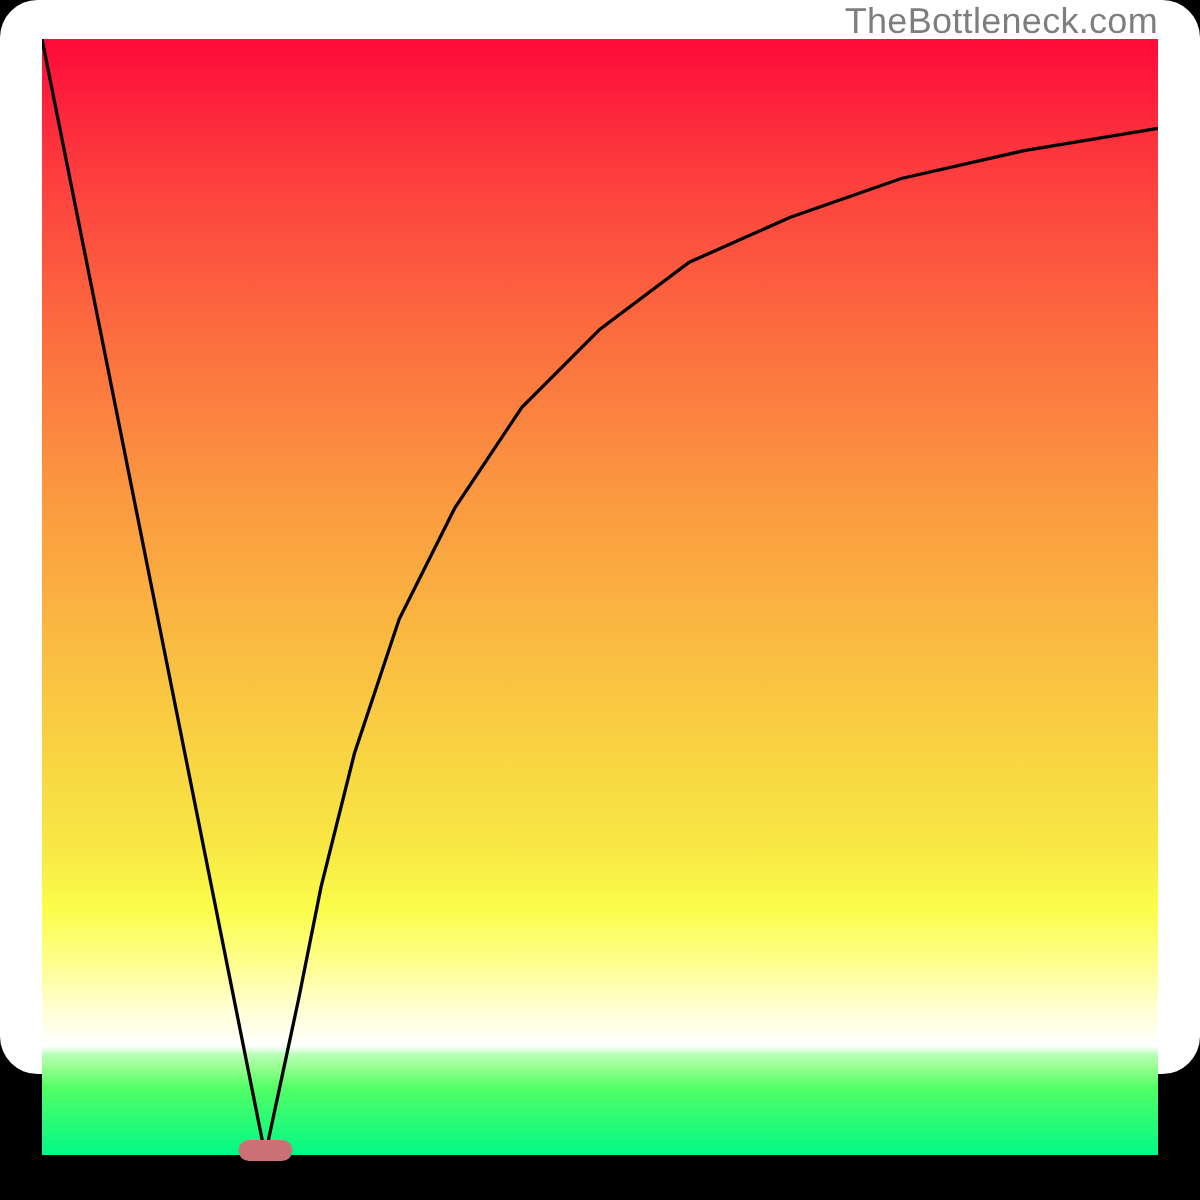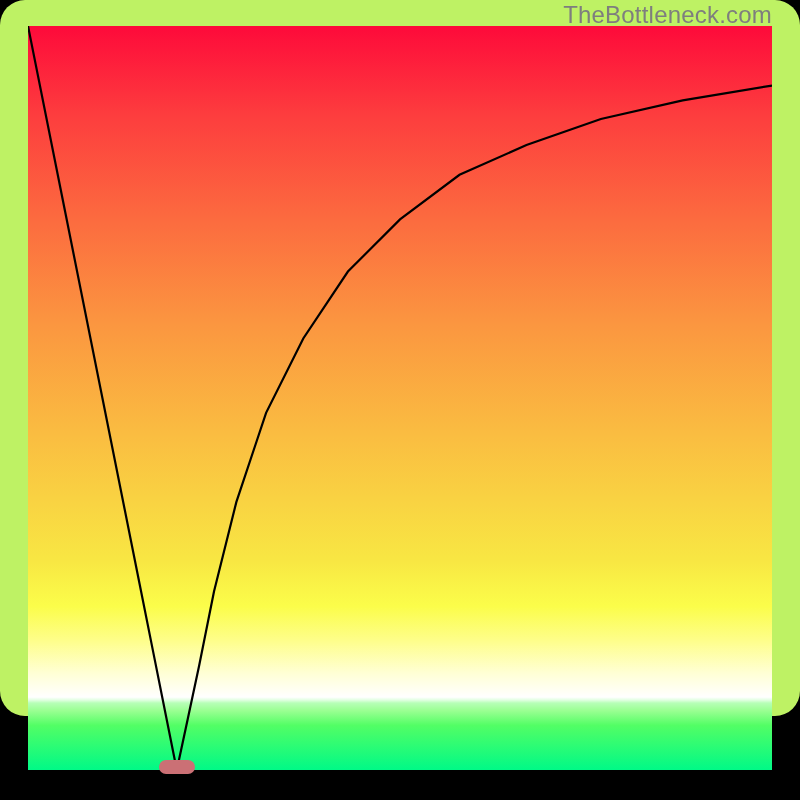--- a/index.html
+++ b/index.html
@@ -7,21 +7,21 @@
     padding: 0;
     width: 800px;
     height: 800px;
     background: #000;
     overflow: hidden;
     font-family: Arial, Helvetica, sans-serif;
   }
   .outer {
     width: 800px;
     height: 716px;
-    background: #bef264;
+    background: #ffffff;
     position: relative;
     border-radius: 25px;
   }
   .plot {
     position: absolute;
     left: 28px;
     top: 26px;
     width: 744px;
     height: 744px;
     

